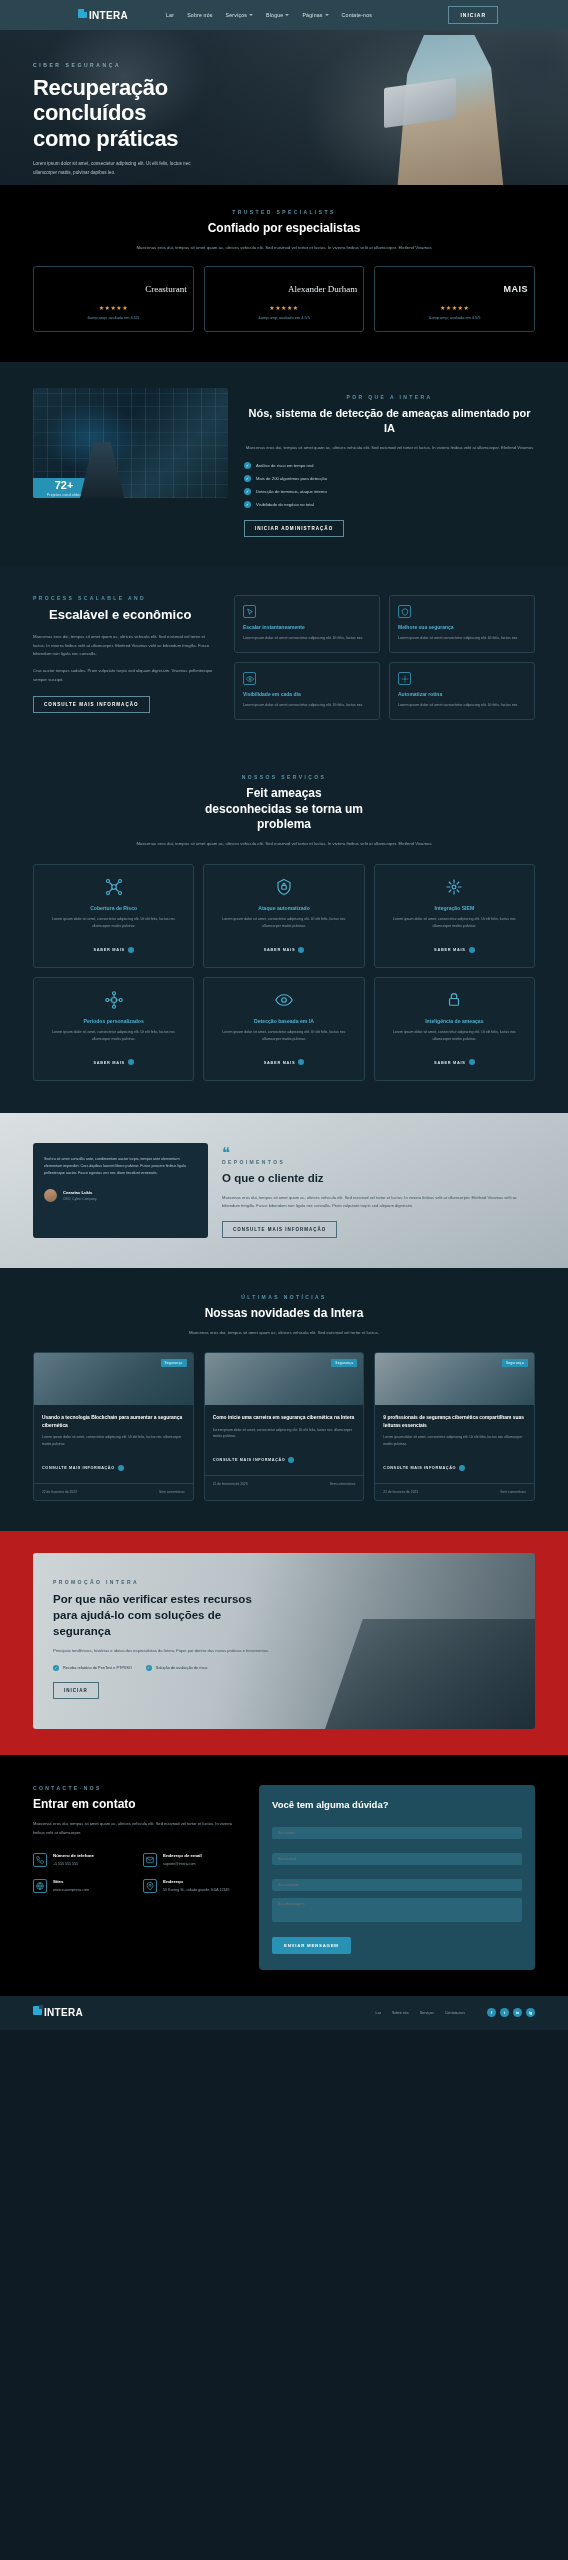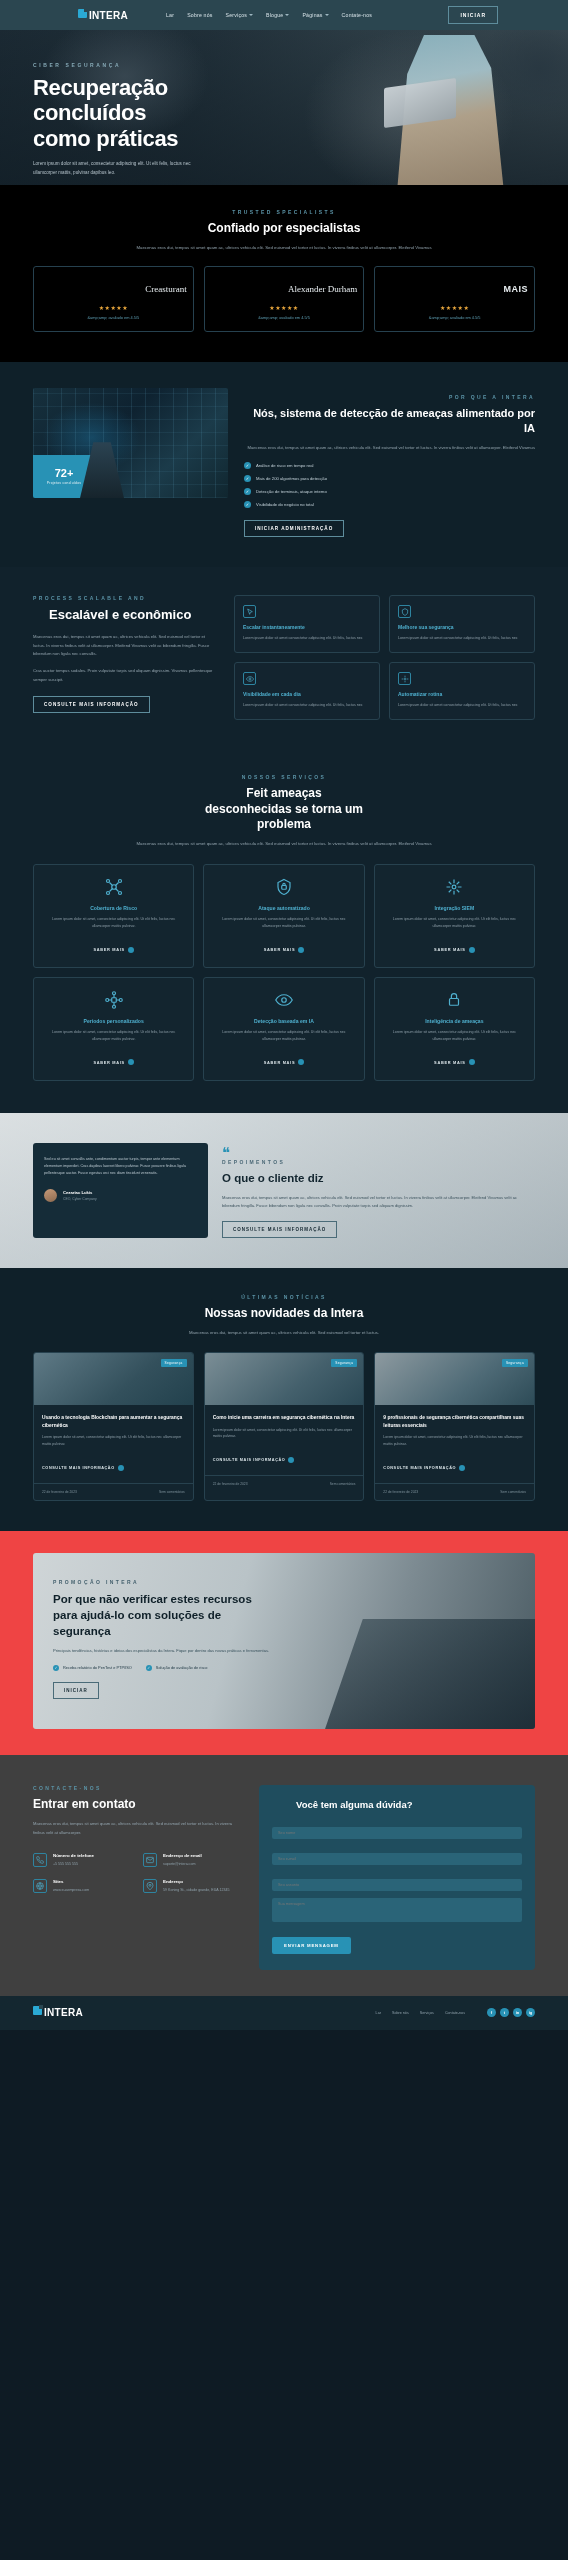--- a/index.html
+++ b/index.html
@@ -53,26 +53,26 @@
   .ai{display:flex;gap:16px;padding:26px 33px 30px;background:#0f2029;align-items:flex-start;}
   .ai-media{width:195px;height:110px;position:relative;border-radius:2px;overflow:hidden;
     background:linear-gradient(135deg,#16303d,#0e2230 40%,#1b3b4a 70%,#10262f);}
   .ai-media:before{content:"";position:absolute;inset:0;
     background:
       repeating-linear-gradient(90deg,rgba(90,160,190,.16) 0 1px,transparent 1px 14px),
       repeating-linear-gradient(0deg,rgba(90,160,190,.10) 0 1px,transparent 1px 13px),
       radial-gradient(ellipse 70px 50px at 30% 45%, rgba(30,110,150,.5),transparent 70%);}
   .ai-media:after{content:"";position:absolute;left:40px;bottom:0;width:58px;height:56px;
     background:linear-gradient(180deg,#2b4352,#16242c);clip-path:polygon(35% 0,65% 0,88% 100%,12% 100%);}
-  .badge72{position:absolute;left:0;bottom:0;background:#2892b5;color:#fff;width:62px;height:43px;
+  .badge72{position:absolute;left:0;bottom:0;background:#2892b5;color:#fff;width:62px;height:20px;
     display:flex;flex-direction:column;align-items:center;justify-content:center;}
   .badge72 b{font-size:11px;line-height:1;}
   .badge72 span{font-size:3.3px;letter-spacing:.3px;margin-top:2px;opacity:.9;}
   .ai-body{flex:1;padding-top:6px;}
-  .ai-body .sec-eyebrow,.ai-body .sec-title,.ai-body .sec-sub{text-align:right;margin-left:0;}
+  .ai-body .sec-eyebrow,.ai-body .sec-title,.ai-body .sec-sub{text-align:center;margin-left:0;}
   .ai-body .sec-title{font-size:11px;line-height:1.35;}
   .ai-body .sec-sub{font-size:4.2px;max-width:none;margin:8px 0 0;}
   .chk-list{margin-top:10px;display:flex;flex-direction:column;gap:6px;}
   .chk{display:flex;align-items:center;gap:5px;font-size:4.2px;color:#c2d0d8;}
   .chk i{width:7px;height:7px;border-radius:50%;background:#2892b5;display:inline-flex;align-items:center;justify-content:center;color:#fff;font-size:4px;font-style:normal;flex:none;}
   .btn-solid{display:inline-block;margin-top:12px;border:1px solid #5e8d9c;padding:5px 10px;font-size:4.6px;font-weight:bold;letter-spacing:1px;color:#fff;}
 
   
   .scal{display:flex;gap:16px;padding:28px 33px;background:#11222c;}
   .scal-left{width:185px;}
@@ -143,33 +143,33 @@
     background:linear-gradient(160deg,rgba(40,60,70,.55),rgba(20,35,45,.8));clip-path:polygon(18% 0,100% 0,100% 100%,0 100%);}
   .promo-in{position:relative;z-index:3;width:260px;}
   .promo-in .sec-eyebrow{text-align:left;color:#45616e;}
   .promo-in h2{font-size:11.5px;line-height:1.4;color:#0f2029;font-weight:bold;}
   .promo-in p{font-size:4.1px;line-height:1.95;color:#37505b;margin-top:8px;}
   .promo-bullets{display:flex;gap:14px;margin-top:10px;}
   .pb{display:flex;align-items:center;gap:4px;font-size:3.9px;color:#1d3642;}
   .pb i{width:6px;height:6px;border-radius:50%;background:#2892b5;display:inline-flex;align-items:center;justify-content:center;color:#fff;font-size:3.5px;font-style:normal;}
 
   
-  .contact{display:flex;gap:16px;padding:30px 33px 26px;background:#404040;}
+  .contact{display:flex;gap:16px;padding:30px 33px 26px;background:#000000;}
   .c-left{width:210px;}
   .c-left .sec-eyebrow,.c-left .sec-title{text-align:left;}
   .c-left .sec-title{font-size:12px;}
   .c-left .sec-sub{text-align:left;font-size:4.1px;max-width:none;margin:8px 0 0;}
   .c-grid{display:grid;grid-template-columns:1fr 1fr;gap:12px 10px;margin-top:16px;}
   .cinfo{display:flex;gap:6px;}
   .cinfo .ic{width:14px;height:14px;border:1px solid #2e84a0;border-radius:2px;display:flex;align-items:center;justify-content:center;flex:none;}
   .cinfo .ic svg{width:8px;height:8px;}
   .cinfo b{display:block;font-size:4.4px;color:#fff;margin-bottom:3px;}
   .cinfo span{display:block;font-size:3.6px;color:#8ea0aa;line-height:1.7;}
   .c-form{flex:1;background:#1f4d5e;border-radius:4px;padding:14px 13px 16px;}
-  .c-form h3{font-size:9.5px;color:#fff;font-weight:bold;margin-bottom:10px;margin-left:24px;}
+  .c-form h3{font-size:9.5px;color:#fff;font-weight:bold;margin-bottom:10px;}
   .fld{width:100%;height:12px;background:#2a6478;border:0;border-radius:2px;margin-bottom:7px;font-size:3.8px;color:#bcd5de;padding:0 6px;font-family:"Liberation Sans",sans-serif;}
   textarea.fld{height:24px;padding-top:4px;resize:none;}
   .submit{background:#2892b5;color:#fff;border:0;border-radius:2px;padding:6px 12px;font-size:4.3px;font-weight:bold;letter-spacing:.8px;font-family:"Liberation Sans",sans-serif;}
 
   
   .footer{height:34px;background:#142730;display:flex;align-items:center;padding:0 33px;gap:10px;}
   .f-nav{display:flex;gap:11px;margin-left:auto;}
   .f-nav span{font-size:3.7px;color:#8ea0aa;}
   .socials{display:flex;gap:4px;margin-left:12px;}
   .soc{width:9px;height:9px;border-radius:50%;background:#2892b5;display:flex;align-items:center;justify-content:center;color:#fff;font-size:4px;font-weight:bold;}
@@ -515,21 +515,21 @@
             </a>
         </div>
         <div class="post-meta">
             <span>22 de fevereiro de 2023</span>
             <span>Sem comentários</span>
           </div>
       </div>
     </div>
   </div>
 
-  <div style="padding:22px 0 26px;background:#ef4444;">
+  <div style="padding:22px 0 26px;background:#b91c1c;">
     <div class="promo">
       <div class="promo-in">
         <div class="sec-eyebrow">PROMOÇÃO INTERA</div>
         <h2>
           <div>Por que não verificar estes recursos</div>
           <div>para ajudá-lo com soluções de</div>
           <div>segurança</div>
         </h2>
         <p>Principais tendências, histórias e ideias dos especialistas da Intera. Fique por dentro das novas práticas e ferramentas.</p>
         <div class="promo-bullets">

